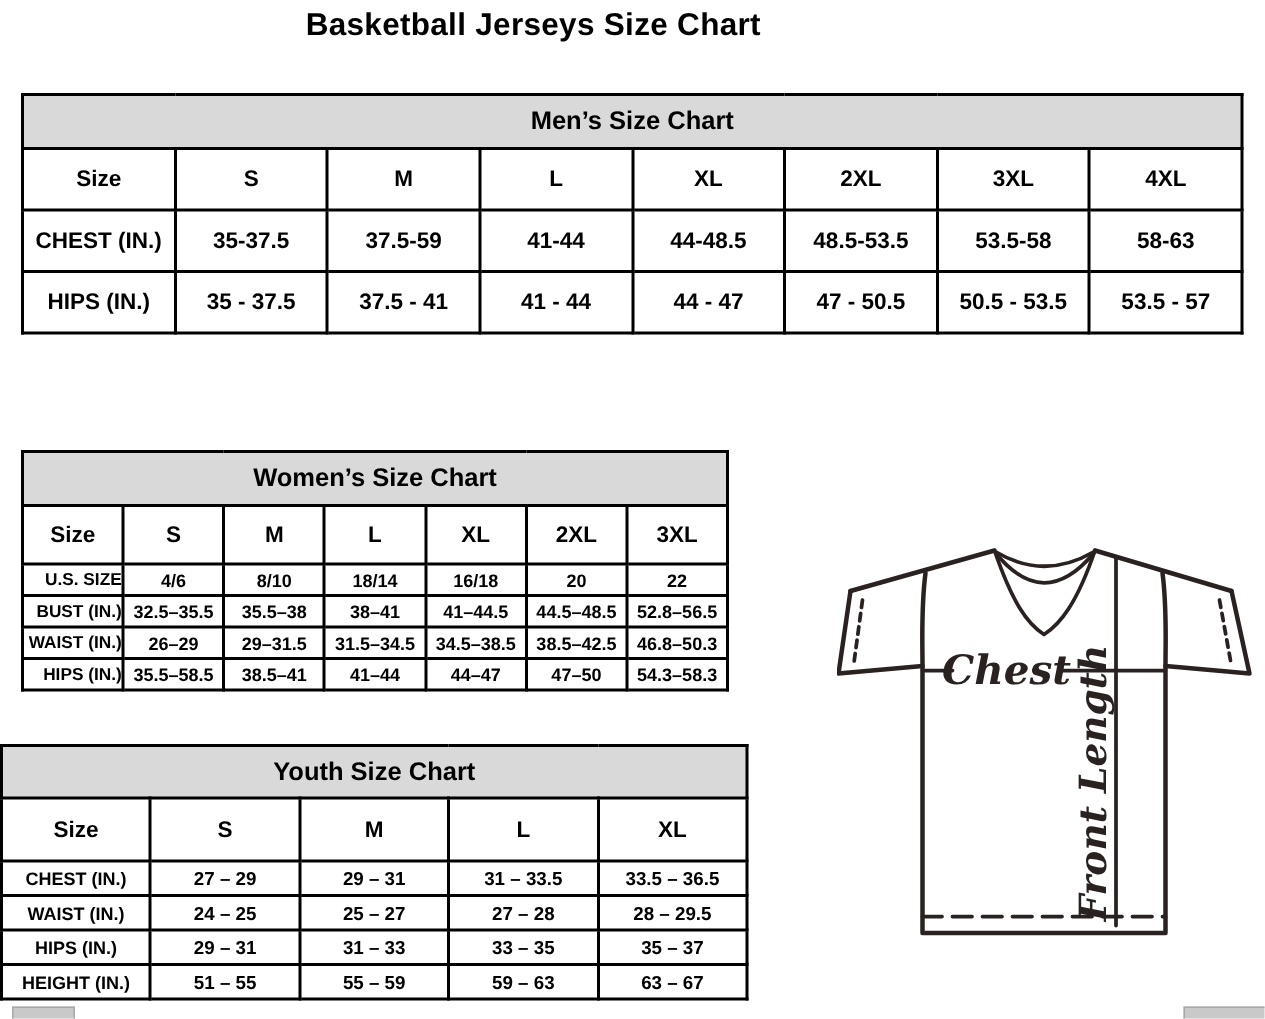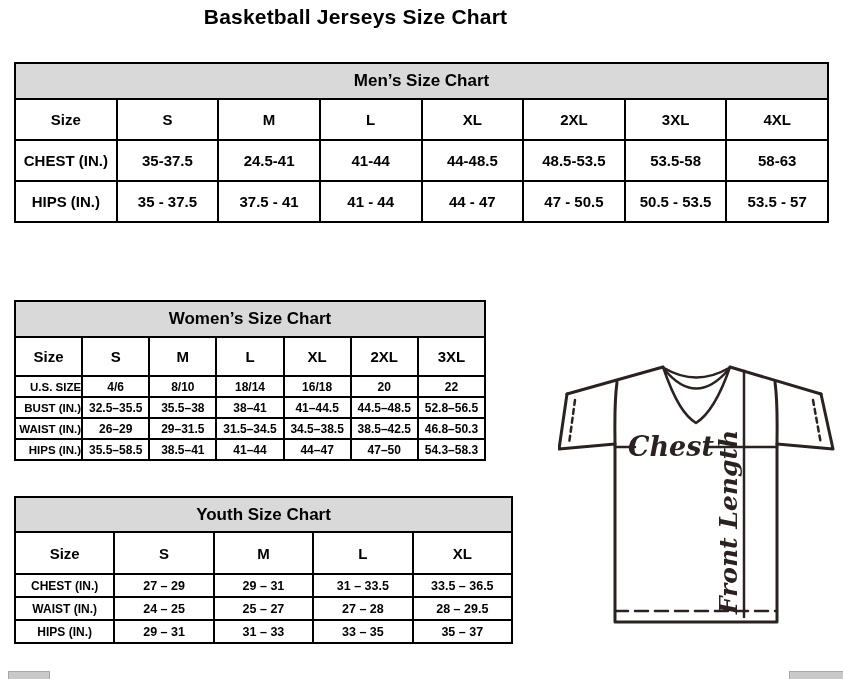--- a/index.html
+++ b/index.html
@@ -27,21 +27,21 @@
   #men-table tr.data td { height:39px; font-size:15px; }
   #men-table .c0 { width:116px; }
 
   #women-table { left:14px; top:300px; width:472px; }
   #women-table tr.band th { height:34px; }
   #women-table tr.head th { height:37px; font-size:15px; }
   #women-table tr.data td { height:19px; font-size:12px; }
   #women-table .c0 { width:80px; }
   #women-table tr.data td.c0 { font-size:11.5px;text-align:right; }
 
-  #youth-table { left:14px; top:496px; width:499px; }
+  #youth-table { left:0; top:496px; width:499px; }
   #youth-table tr.band th { height:33px; }
   #youth-table tr.head th { height:40px; font-size:15px; }
   #youth-table tr.data td { height:21px; font-size:12.5px; }
   #youth-table .c0 { width:119px; }
   #youth-table tr.data td.c0 { font-size:12px; }
 
   .jersey-wrap { position:absolute; left:558px; top:360px; width:284px; height:312px; }
   .jersey-wrap svg { display:block; }
   .measure-text {
     font-family:"DejaVu Serif","Liberation Serif",serif;
@@ -67,21 +67,21 @@
         <th class="">M</th>
         <th class="">L</th>
         <th class="">XL</th>
         <th class="">2XL</th>
         <th class="">3XL</th>
         <th class="">4XL</th>
       </tr>
       <tr class="data">
         <td class="c0">CHEST (IN.)</td>
         <td>35-37.5</td>
-        <td>24.5-41</td>
+        <td>37.5-59</td>
         <td>41-44</td>
         <td>44-48.5</td>
         <td>48.5-53.5</td>
         <td>53.5-58</td>
         <td>58-63</td>
       </tr>
       <tr class="data">
         <td class="c0">HIPS (IN.)</td>
         <td>35 - 37.5</td>
         <td>37.5 - 41</td>
@@ -173,20 +173,27 @@
         <td>27 – 28</td>
         <td>28 – 29.5</td>
       </tr>
       <tr class="data">
         <td class="c0">HIPS (IN.)</td>
         <td>29 – 31</td>
         <td>31 – 33</td>
         <td>33 – 35</td>
         <td>35 – 37</td>
       </tr>
+      <tr class="data">
+        <td class="c0">HEIGHT (IN.)</td>
+        <td>51 – 55</td>
+        <td>55 – 59</td>
+        <td>59 – 63</td>
+        <td>63 – 67</td>
+      </tr>
     </tbody>
   </table>
 
 <div class="jersey-wrap">
   <svg width="284" height="312" viewBox="0 0 284 312">
     <g fill="none" stroke="#2a2220" stroke-width="3" stroke-linejoin="round" stroke-linecap="round">
 
       <path d="M105,7 L9,34"></path>
       <path d="M172,7 L263,34"></path>
 

